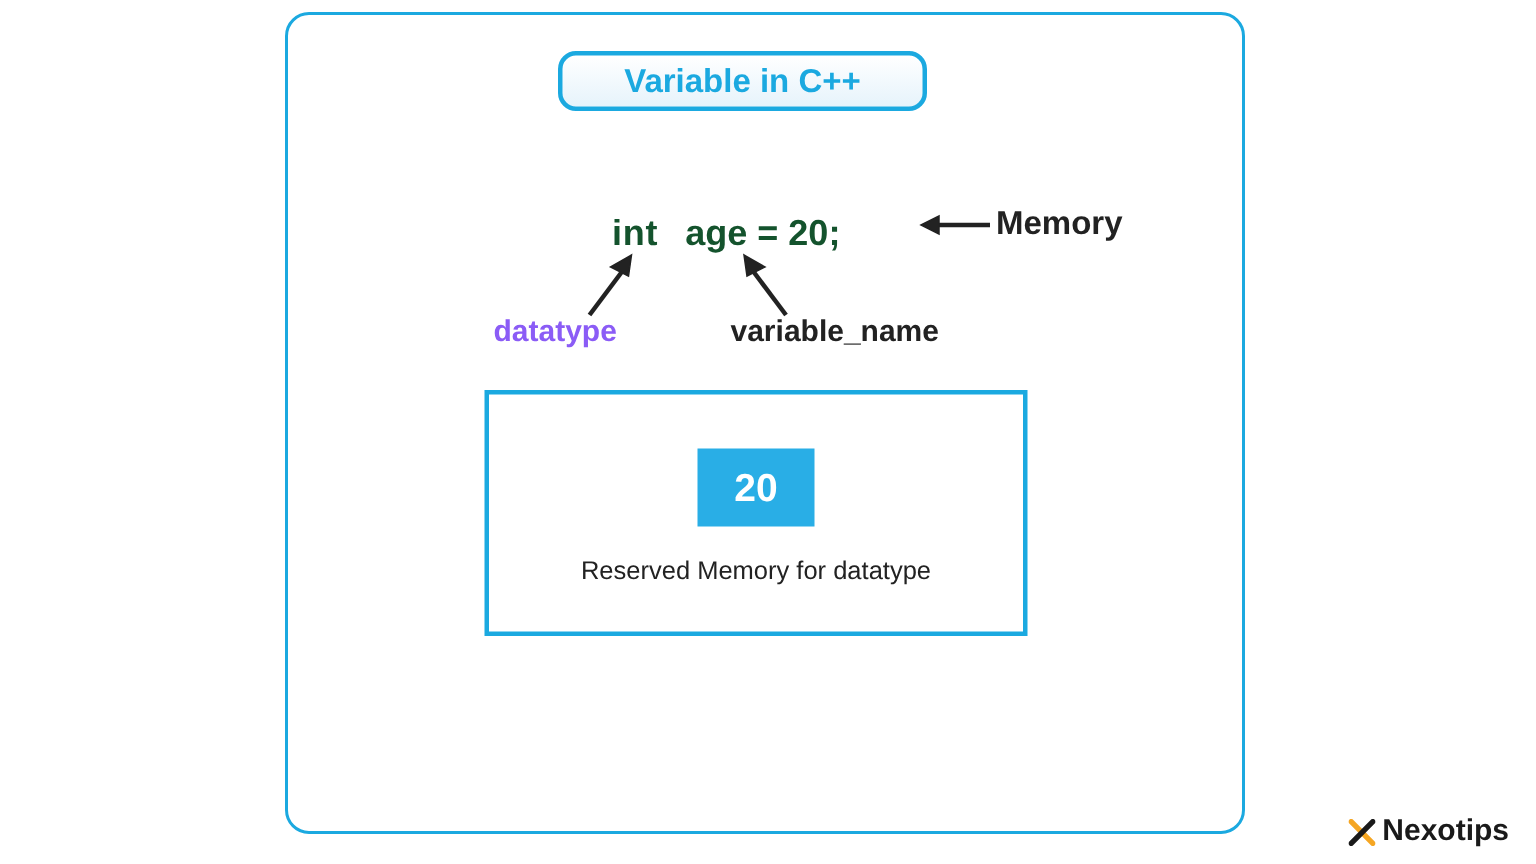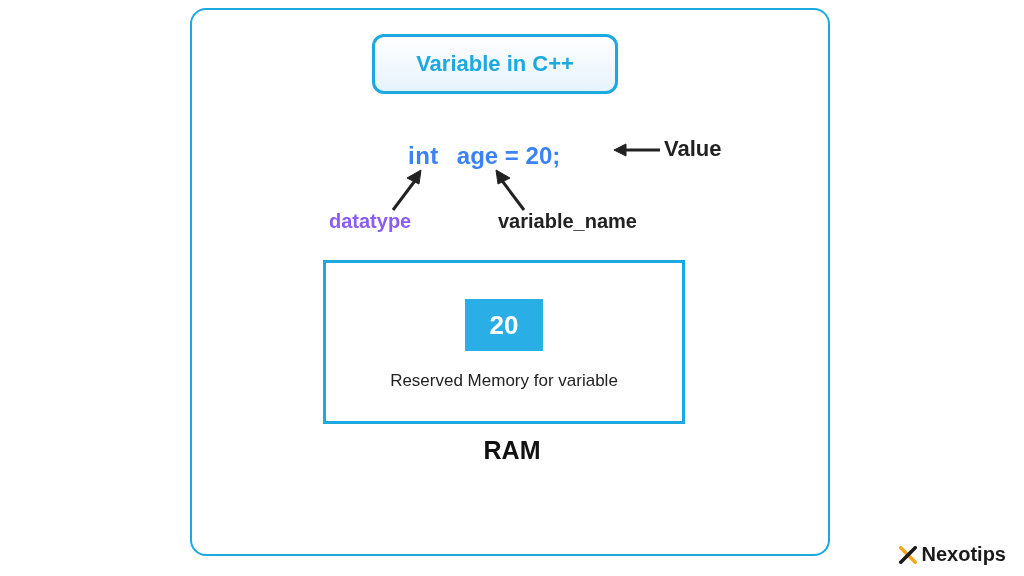--- a/index.html
+++ b/index.html
@@ -22,38 +22,38 @@
       height: 548px;
       border: 2px solid #1ba9e0;
       border-radius: 16px;
       background: #fff;
     }
     .title-pill {
       position: absolute;
       left: 180px;
       top: 24px;
       width: 246px;
-      height: 60px;
+      height: 40px;
       border: 3px solid #1ba9e0;
       border-radius: 12px;
       background: linear-gradient(to bottom, #ffffff 0%, #e6f3fb 100%);
       display: flex;
       align-items: center;
       justify-content: center;
       color: #1ba9e0;
       font-size: 22px;
       font-weight: bold;
     }
     .code-line {
       position: absolute;
       top: 132px;
       left: 216px;
       font-size: 24px;
       font-weight: bold;
-      color: #3b82f6;
+      color: #14532d;
     }
     .code-int { letter-spacing: 0.5px; }
     .code-gap { display: inline-block; width: 18px; }
     .label-value {
       position: absolute;
       top: 126px;
       left: 472px;
       font-size: 22px;
       font-weight: bold;
       color: #222;
@@ -62,21 +62,21 @@
       position: absolute;
       top: 200px;
       left: 137px;
       font-size: 20px;
       font-weight: bold;
       color: #8b5cf6;
     }
     .label-varname {
       position: absolute;
       top: 200px;
-      left: 306px;
+      left: 295px;
       font-size: 20px;
       font-weight: bold;
       color: #222;
     }
     .arrow {
       position: absolute;
       stroke: #222;
       fill: #222;
     }
     .ram-box {
@@ -144,21 +144,21 @@
   <div class="title-pill">
     <span>Variable in C++</span>
   </div>
 
   <div class="code-line">
     <span class="code-int">int</span><span class="code-gap"></span><span>age</span>
     <span>=</span>
     <span>20</span><span>;</span>
   </div>
 
-  <div class="label-value">Value</div>
+  <div class="label-value">Memory</div>
   <div class="label-datatype">datatype</div>
   <div class="label-varname">variable_name</div>
 
   <svg class="arrow" style="left:420px; top:131px; width:50px; height:18px;">
     <line x1="48" y1="9" x2="10" y2="9" stroke-width="3"></line>
     <polygon points="2,9 14,3 14,15"></polygon>
   </svg>
 
   <svg class="arrow" style="left:195px; top:158px; width:40px; height:44px;">
     <line x1="6" y1="42" x2="30" y2="10" stroke-width="3"></line>
@@ -167,24 +167,23 @@
 
   <svg class="arrow" style="left:298px; top:158px; width:40px; height:44px;">
     <line x1="34" y1="42" x2="10" y2="10" stroke-width="3"></line>
     <polygon points="6,2 8,16 20,10"></polygon>
   </svg>
 
   <div class="ram-box">
     <div class="value-box">
       <span>20</span>
     </div>
-    <div class="ram-caption">Reserved Memory for variable</div>
+    <div class="ram-caption">Reserved Memory for datatype</div>
   </div>
 
-  <div class="ram-label">RAM</div>
 
 </div>
 
 <div class="brand">
   <svg class="brand-icon" viewBox="0 0 20 20">
     <path d="M2 2 L18 18" stroke="#f5a623" stroke-width="4" stroke-linecap="round"></path>
     <path d="M18 2 L2 18" stroke="#1a1a1a" stroke-width="4" stroke-linecap="round"></path>
   </svg>
   <span>Nexotips</span>
 </div>

